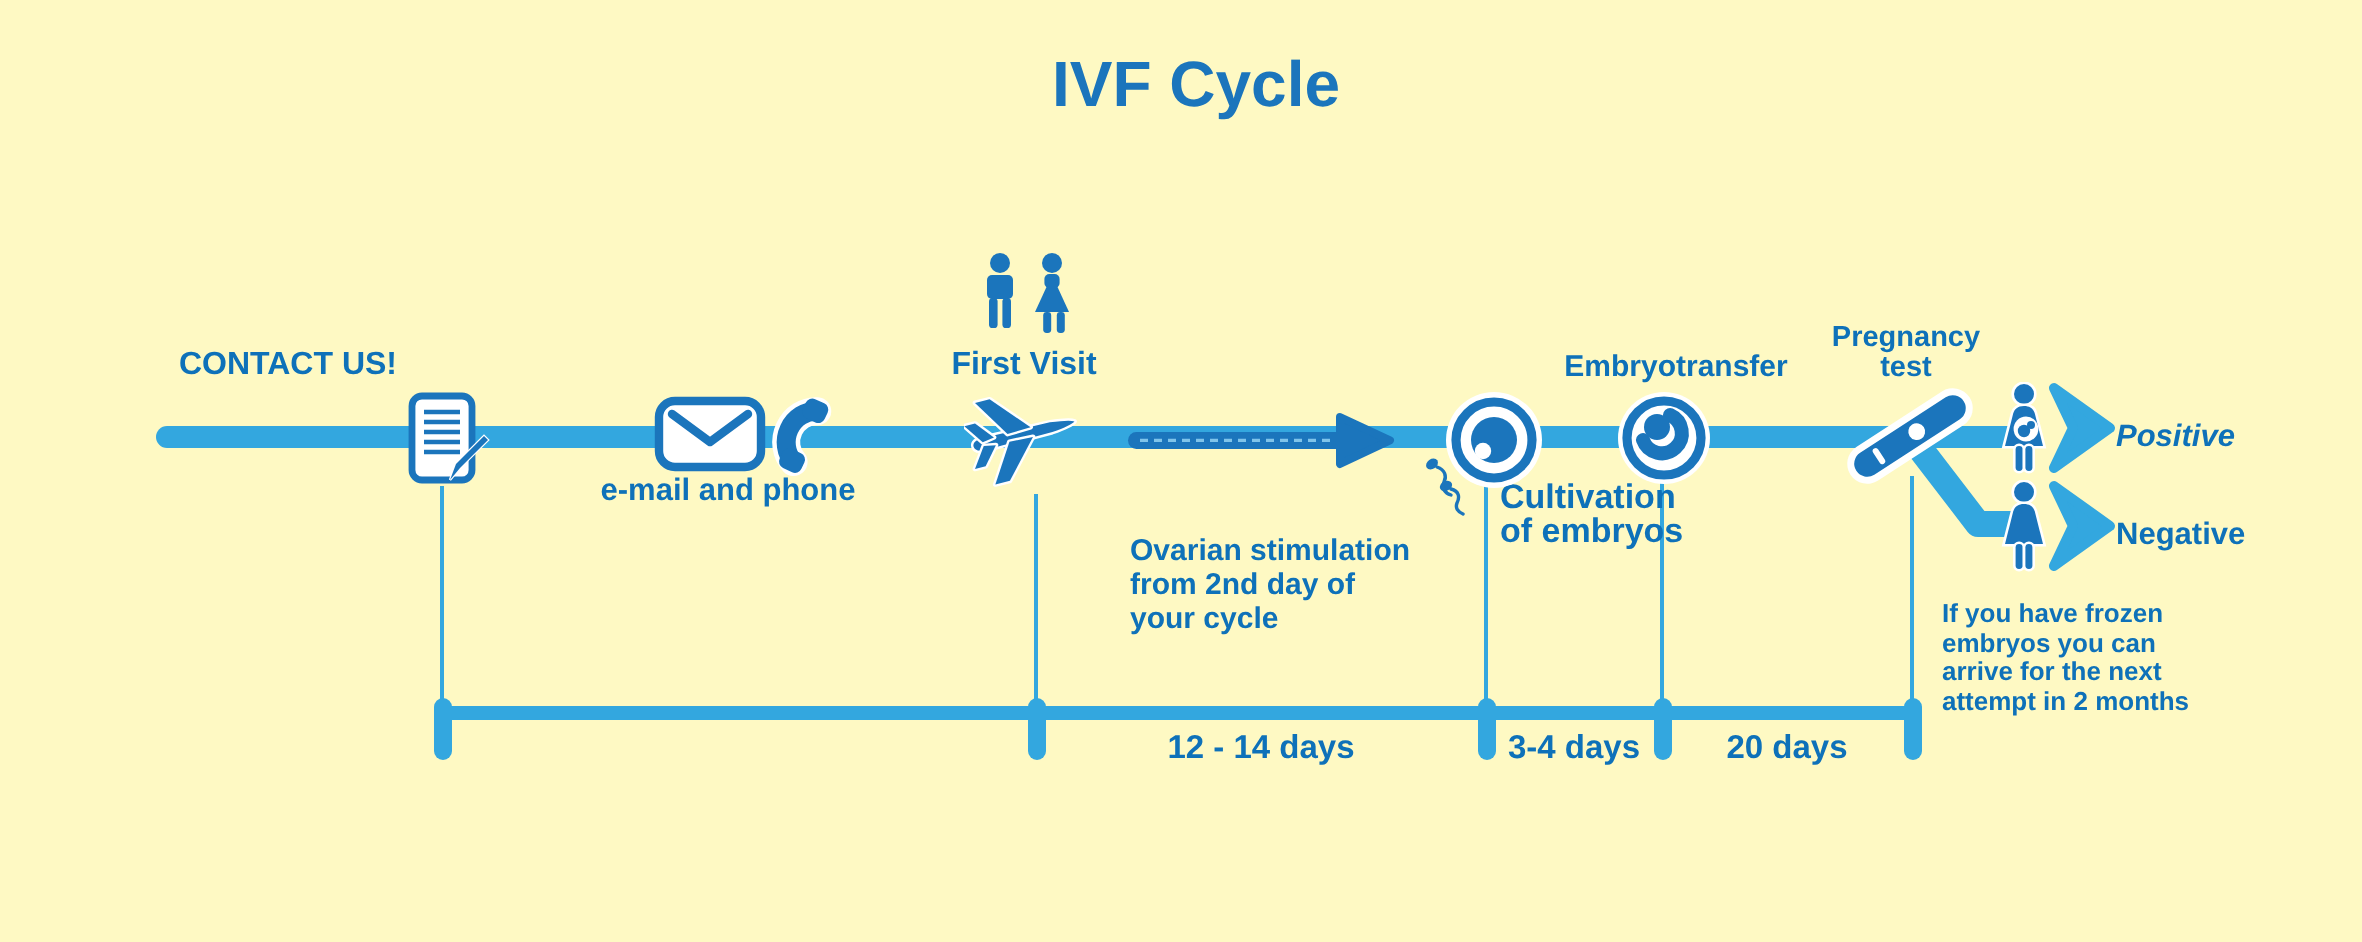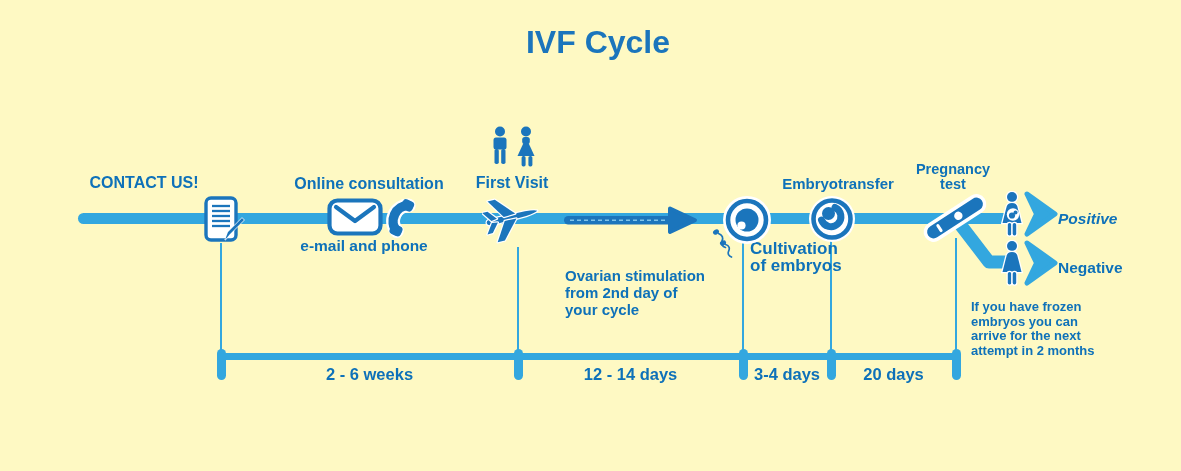--- a/index.html
+++ b/index.html
@@ -30,21 +30,20 @@
     <polyline points="956,219 989,262 1006,262" fill="none" stroke="#33a7df" stroke-width="13" stroke-linecap="round" stroke-linejoin="round"></polyline>
   </svg>
 
   <div class="vline" style="left:220px;top:243px;height:110px;"></div>
   <div class="vline" style="left:517px;top:247px;height:106px;"></div>
   <div class="vline" style="left:742px;top:240px;height:113px;"></div>
   <div class="vline" style="left:830px;top:239px;height:114px;"></div>
   <div class="vline" style="left:955px;top:238px;height:115px;"></div>
 
   <div class="lbl" style="left:59px;top:174px;width:170px;font-size:16px;">CONTACT US!</div>
-  <div class="lbl" style="left:269px;top:175px;width:200px;font-size:16px;">Online consultation</div>
   <div class="lbl" style="left:264px;top:237px;width:200px;font-size:15.5px;">e-mail and phone</div>
   <div class="lbl" style="left:437px;top:174px;width:150px;font-size:16px;">First Visit</div>
   <div class="lbl left" style="left:565px;top:241px;width:160px;font-size:15px;line-height:16.8px;margin-top:27px;">Ovarian stimulation
 from 2nd day of
 your cycle</div>
   <div class="lbl left" style="left:750px;top:241px;width:110px;font-size:17px;line-height:16.8px;">Cultivation
 of embryos</div>
   <div class="lbl" style="left:903px;top:162px;width:100px;font-size:14.5px;line-height:15px;">Pregnancy
 test</div>
   <div class="lbl" style="left:758px;top:176px;width:160px;font-size:15px;">Embryotransfer</div>
@@ -187,18 +186,17 @@
     </svg>
   </span>
 
   <div class="bracket-bar"></div>
   <div class="tick" style="left:217px;"></div>
   <div class="tick" style="left:514px;"></div>
   <div class="tick" style="left:739px;"></div>
   <div class="tick" style="left:827px;"></div>
   <div class="tick" style="left:952px;"></div>
 
-  <div class="lbl" style="left:221px;top:365px;width:297px;font-size:16.5px;">2 - 6 weeks</div>
   <div class="lbl" style="left:518px;top:365px;width:225px;font-size:16.5px;">12 - 14 days</div>
   <div class="lbl" style="left:743px;top:365px;width:88px;font-size:16.5px;">3-4 days</div>
   <div class="lbl" style="left:831px;top:365px;width:125px;font-size:16.5px;">20 days</div>
 
 </div>
 
 </body></html>

